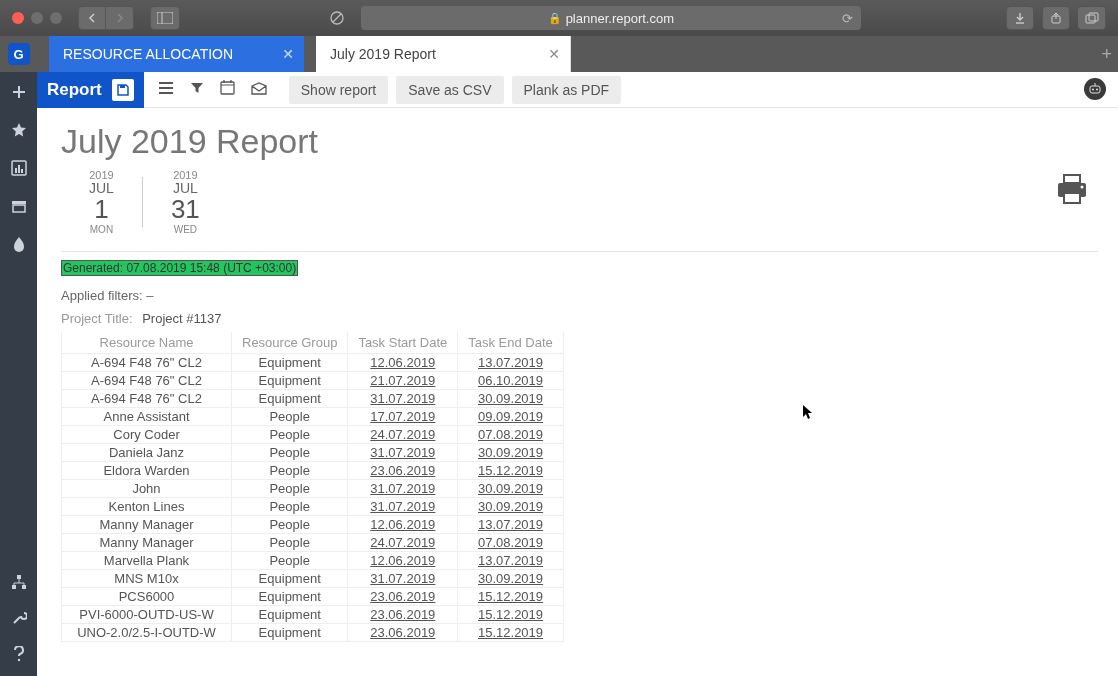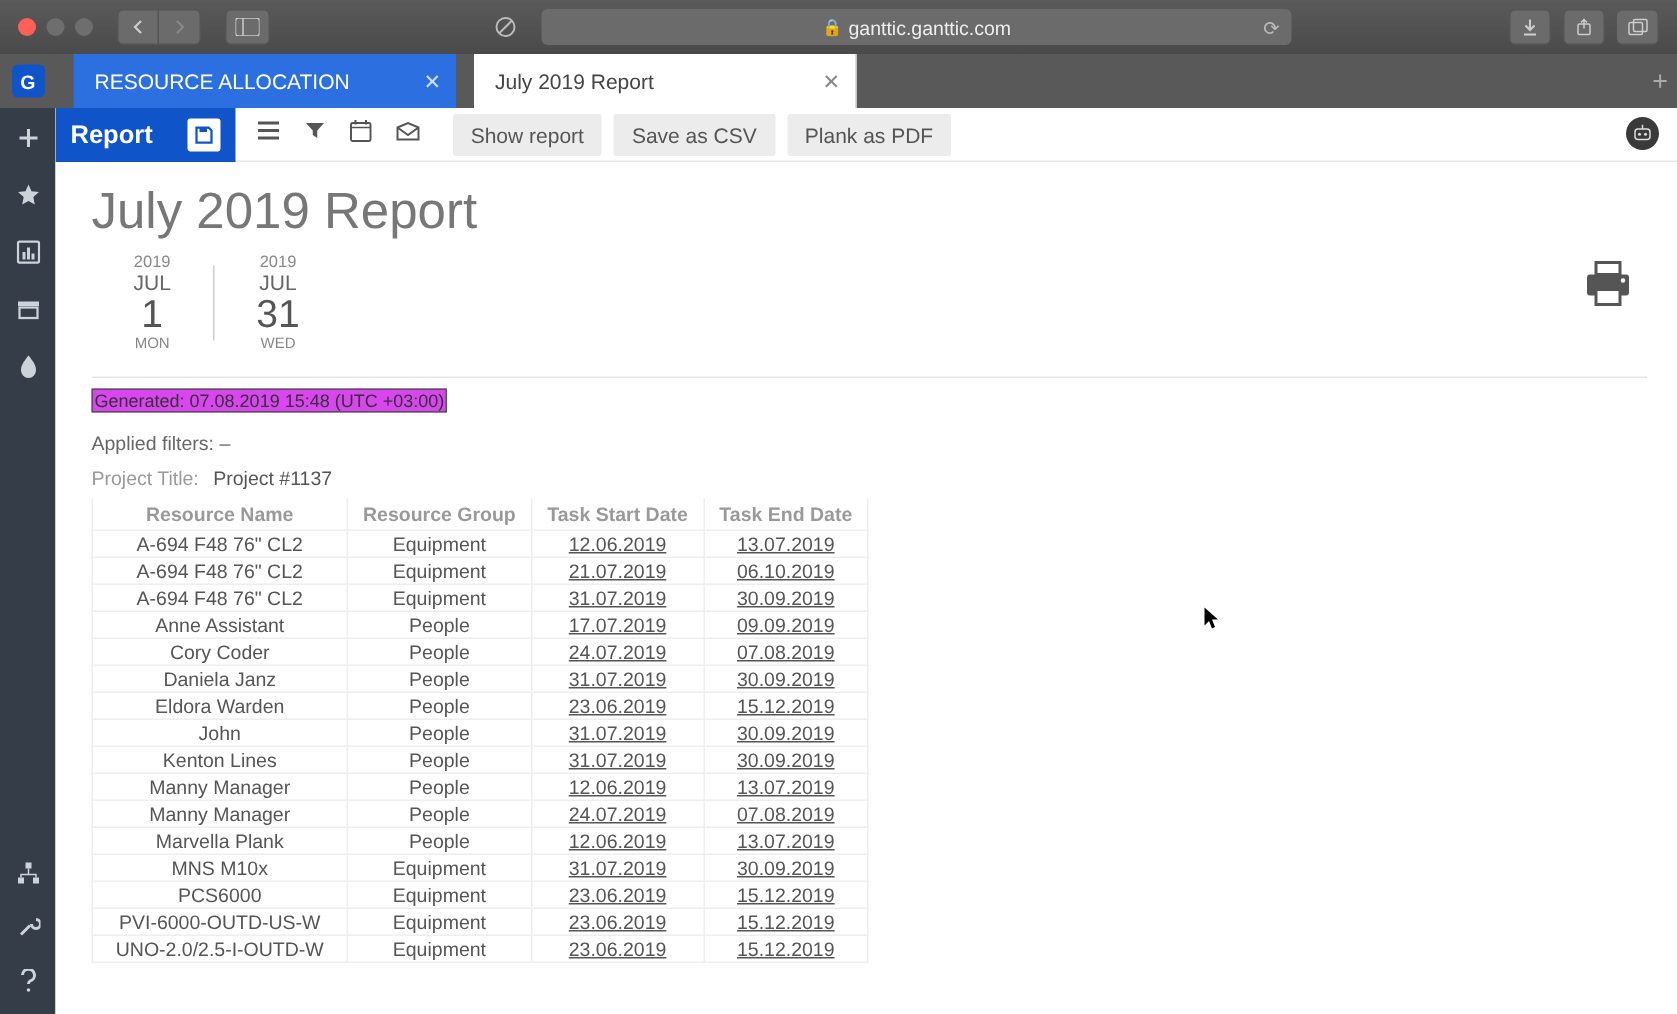--- a/index.html
+++ b/index.html
@@ -39,49 +39,49 @@
   
   .main-wrap { display: flex; height: calc(676px - 36px - 36px); }
   .left-rail { width: 37px; background: #353d49; display:flex; flex-direction:column; align-items:center; padding-top: 10px; gap: 18px; color:#cdd3db; }
   .left-rail .rail-bottom { margin-top:auto; display:flex; flex-direction:column; align-items:center; gap:16px; padding-bottom:12px; }
   .rail-icon { width:20px; height:20px; display:flex;align-items:center;justify-content:center; font-size:16px; }
 
   .content { flex:1; background:#fff; overflow:hidden; position:relative; }
 
   
   .report-toolbar { height: 36px; display:flex; align-items:center; border-bottom:1px solid #e5e5e5; }
-  .report-label { background:#1054c9; color:#fff; height:36px; display:flex; align-items:center; padding:0 10px; font-weight:700; font-size:17px; gap:23px; }
+  .report-label { background:#1054c9; color:#fff; height:36px; display:flex; align-items:center; padding:0 10px; font-weight:700; font-size:17px; gap:10px; }
   .report-label .save-icon { width:22px;height:22px;display:flex;align-items:center;justify-content:center;background:#fff;border-radius:2px;color:#1054c9; }
   .tool-icons { display:flex; align-items:center; gap:16px; padding:0 14px; color:#555; }
   .tool-icons span { font-size:16px; }
   .gray-btn { background:#ececec; color:#555; font-size:14px; padding:6px 12px; border-radius:2px; margin-left:8px; cursor:pointer; }
   .robot-icon { position:absolute; right:12px; top:6px; width:22px;height:22px; background:#3a3a3a;border-radius:50%;display:flex;align-items:center;justify-content:center;color:#fff;font-size:11px; }
 
   
   .report-body { padding: 14px 20px 0 24px; font-family: "Lucida Grande", Arial, sans-serif; color:#6a6a6a; }
   .report-title { font-size: 34px; font-weight: 400; color:#777; margin-bottom: 8px; font-family: Arial, sans-serif; }
   .date-row { display:flex; align-items:center; gap:0; position:relative; }
   .date-block { text-align:center; padding: 0 28px; }
   .date-block .yr { font-size:11px; color:#888; }
   .date-block .mo { font-size:14px; color:#666; line-height:1; }
   .date-block .dy { font-size:26px; color:#555; line-height:1.1; }
   .date-block .wd { font-size:10px; color:#888; }
   .date-sep { width:1px; height:50px; background:#ccc; }
   .print-icon { position:absolute; right: 6px; top: 0; color:#555; }
 
   .hr { border:none; border-top:1px solid #e5e5e5; margin:16px 0 6px 0; }
-  .gen-highlight { background:#d946ef; border:1px solid #555; padding:0 1px; font-size:12px; color:#333; }
+  .gen-highlight { background:#22c55e; border:1px solid #555; padding:0 1px; font-size:12px; color:#333; }
   .applied { font-size:13px; color:#666; margin-top:12px; }
 
   .project-line { margin-top: 8px; font-size:13px; }
   .project-line .lbl { color:#999; margin-right:6px; }
   .project-line .val { color:#555; }
 
   table.data { border-collapse: collapse; margin-top: 6px; font-size:13px; color:#555; }
-  table.data th { font-weight:700; color:#999; padding: 3px 10px; border:1px solid #eee; border-top:none; font-size:13px; }
+  table.data th { font-weight:400; color:#999; padding: 3px 10px; border:1px solid #eee; border-top:none; font-size:13px; }
   table.data td { padding: 1px 10px; border:1px solid #eee; text-align:center; white-space:nowrap; }
   table.data td:first-child { min-width:170px; }
   table.data td:nth-child(2){ min-width:96px; }
   table.data td:nth-child(3),table.data td:nth-child(4){ min-width:88px;text-decoration:underline; }
 
   .cursor-arrow { position:absolute; left: 765px; top: 332px; font-size:14px; color:#000; pointer-events:none; }
 
 </style>
 </head>
 <body>
@@ -112,21 +112,21 @@
   </div>
   <div class="url-region">
     <div class="stop-reload">
       <svg width="14" height="14" viewBox="0 0 14 14">
           <circle cx="7" cy="7" r="6" fill="none" stroke="#bbb" stroke-width="1.3"></circle>
           <line x1="3" y1="11" x2="11" y2="3" stroke="#bbb" stroke-width="1.3"></line>
         </svg>
     </div>
     <div class="url-bar">
       <span class="lock">🔒</span>
-      <span>ganttic.ganttic.com</span>
+      <span>planner.report.com</span>
       <span class="reload">⟳</span>
     </div>
   </div>
   <div class="title-right">
     <div class="sq-btn" style="border-radius:4px">
       <svg width="12" height="12" viewBox="0 0 12 12">
           <path d="M6 1 v6 M3 5 l3 3 l3 -3" stroke="#ccc" stroke-width="1.4" fill="none"></path>
           <line x1="2" y1="11" x2="10" y2="11" stroke="#ccc" stroke-width="1.4"></line>
         </svg>
     </div>

